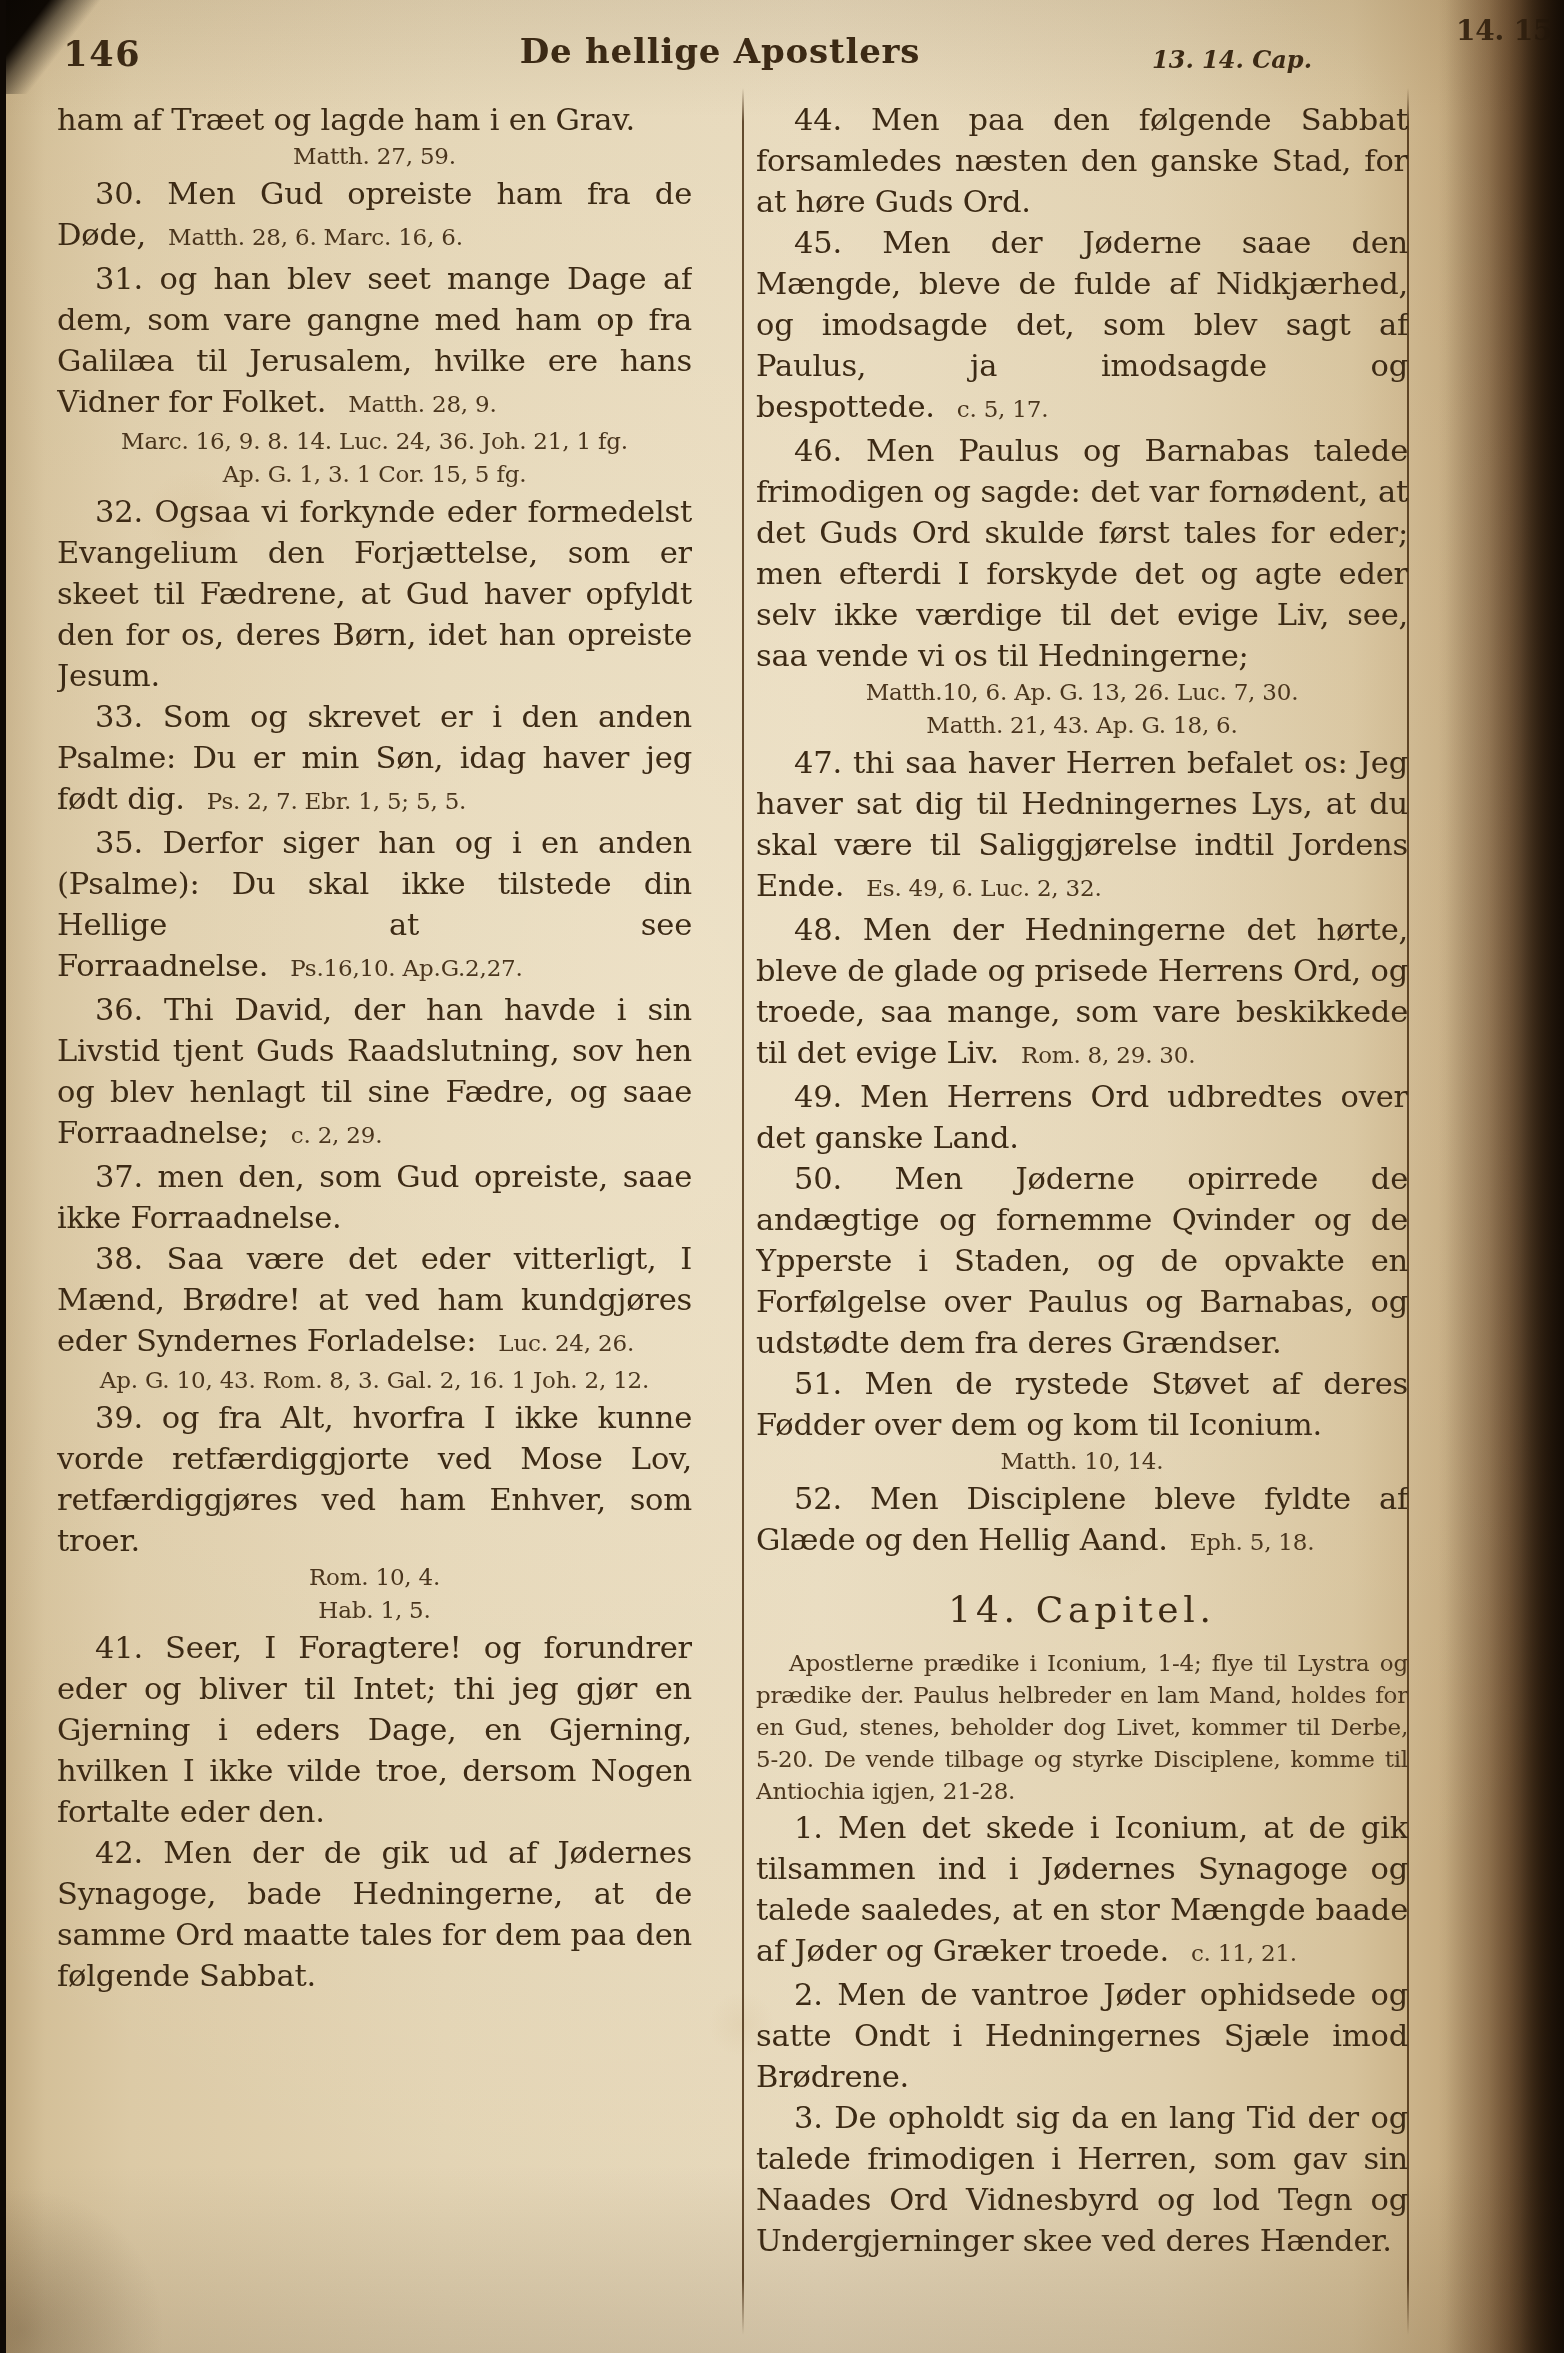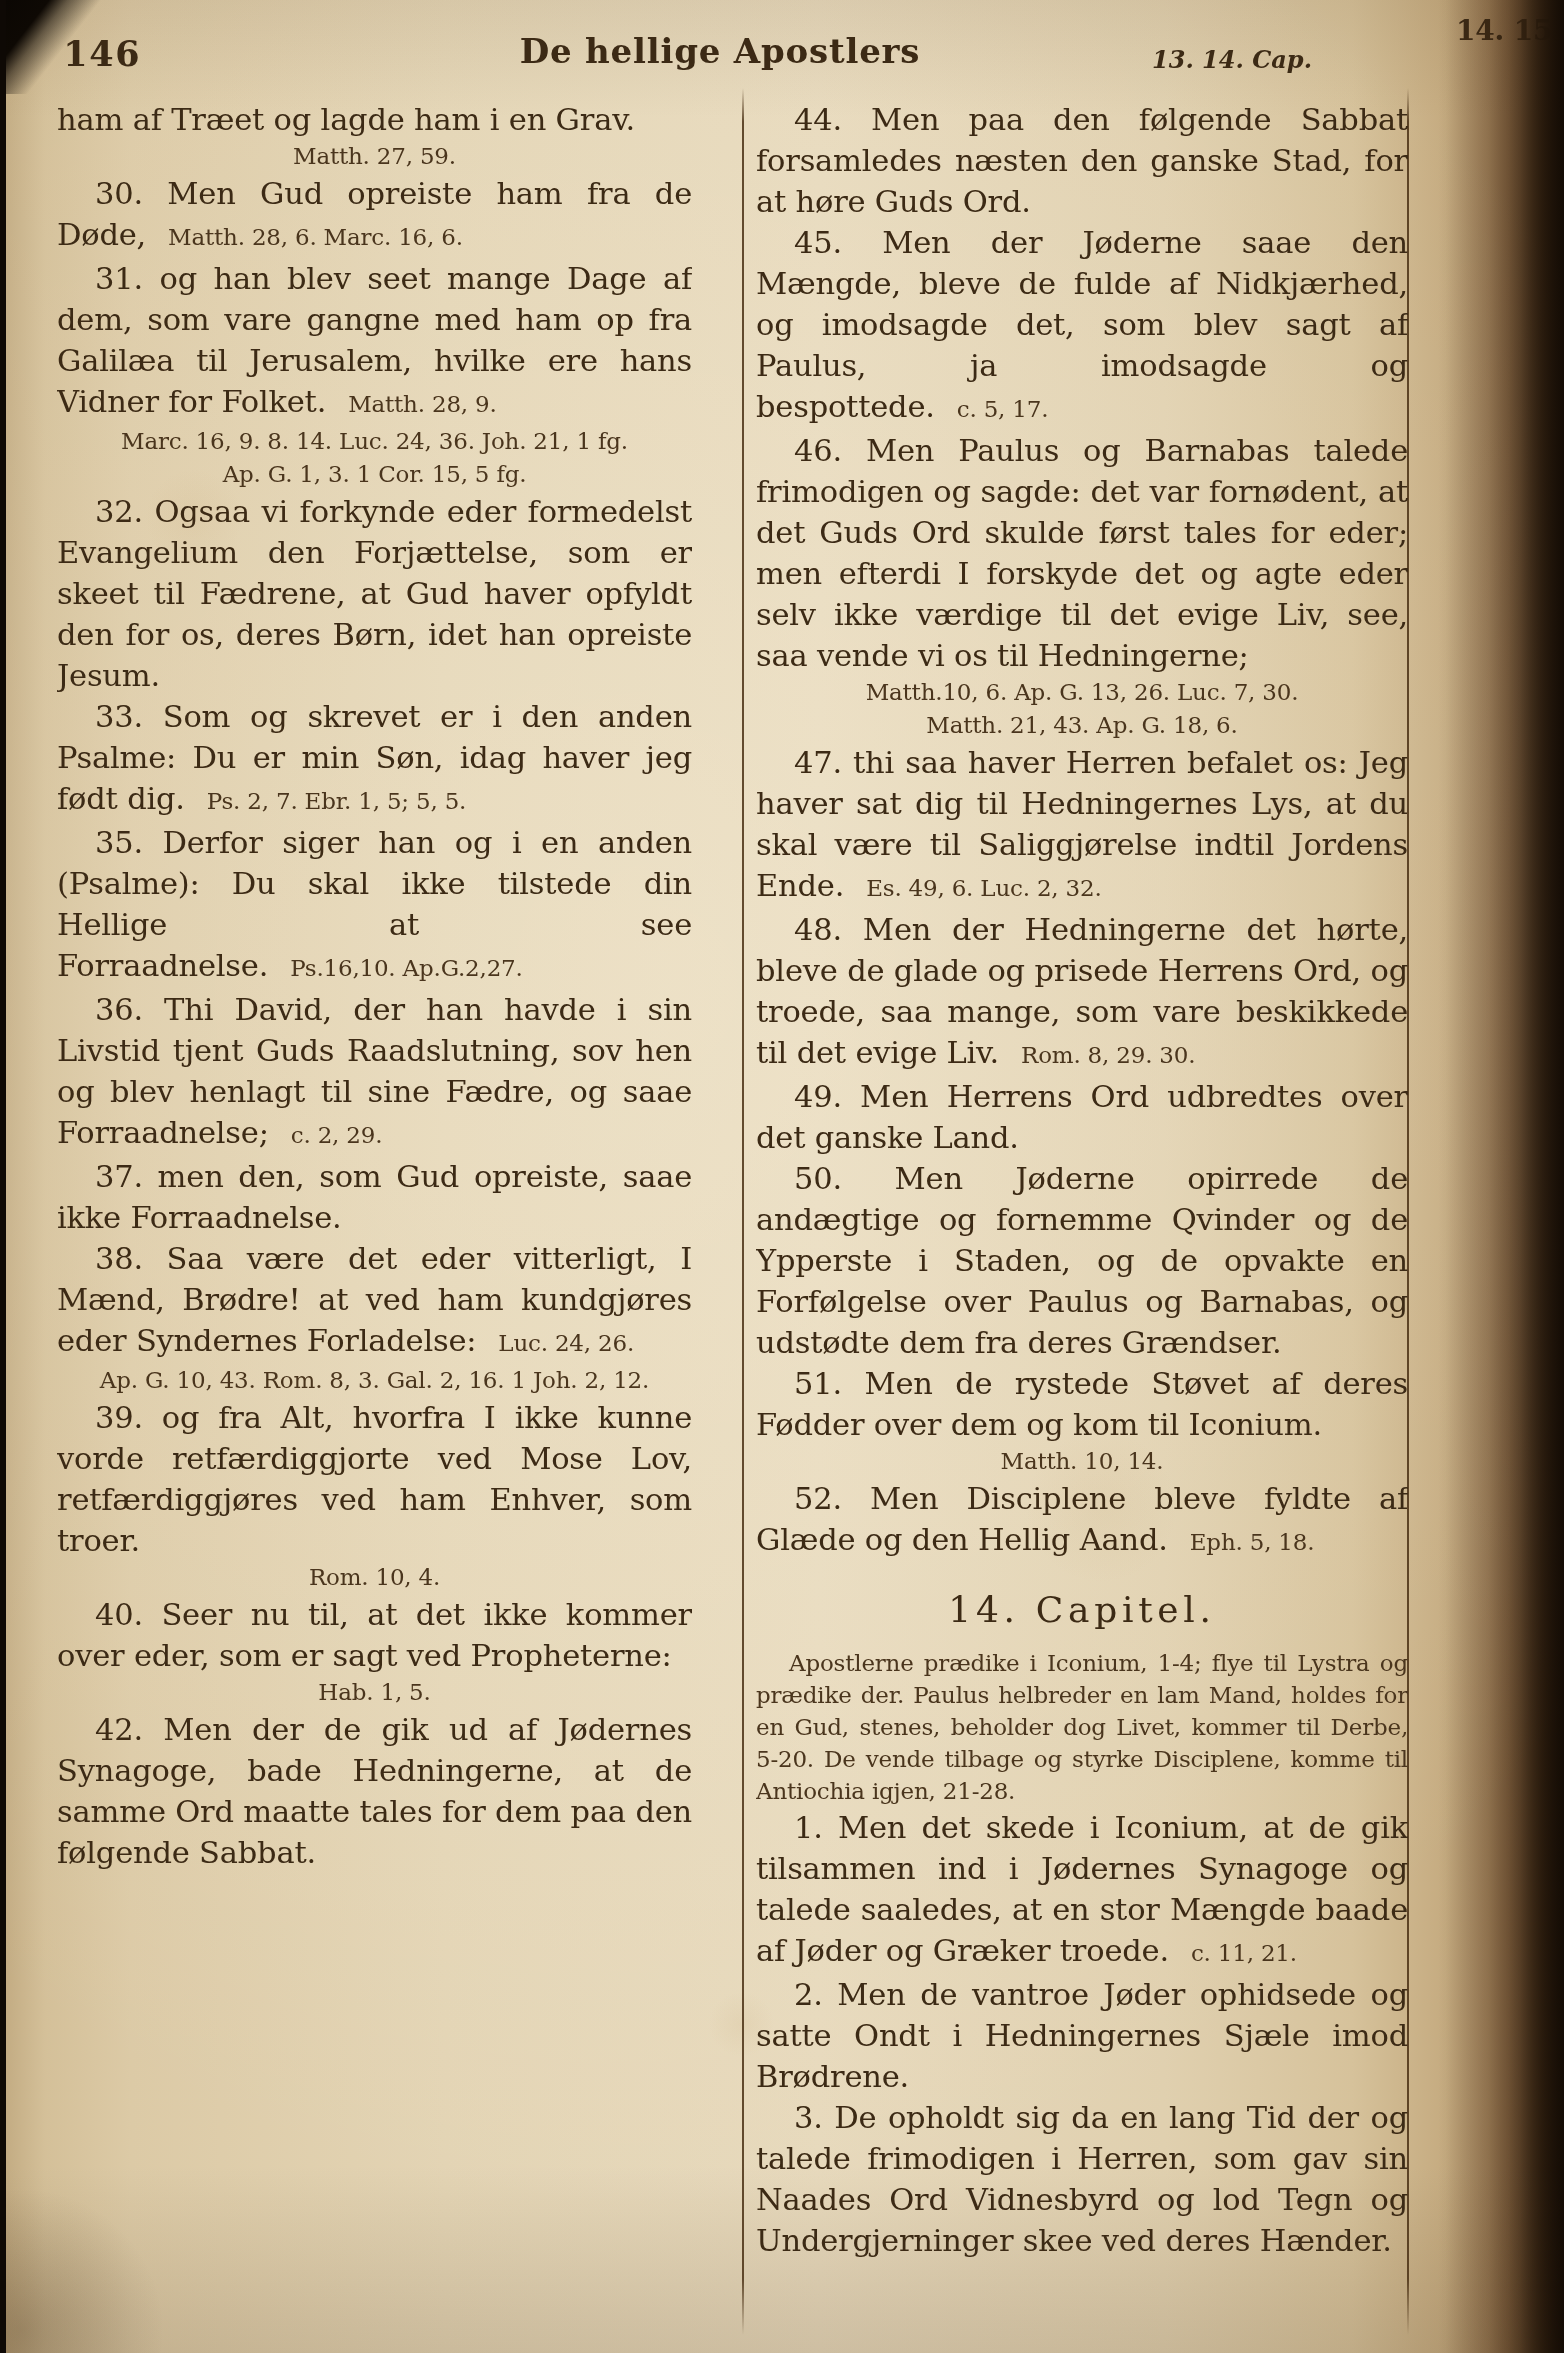--- a/index.html
+++ b/index.html
@@ -109,22 +109,22 @@
       <p class="block ref"><span class="vtext">Ap. G. 1, 3.   1 Cor. 15, 5 fg.</span></p>
       <p class="block verse"><span class="vtext">32. Ogsaa vi forkynde eder formedelst Evangelium den Forjættelse, som er skeet til Fædrene, at Gud haver opfyldt den for os, deres Børn, idet han opreiste Jesum.</span></p>
       <p class="block verse"><span class="vtext">33. Som og skrevet er i den anden Psalme: Du er min Søn, idag haver jeg født dig.</span><span class="vref">Ps. 2, 7.  Ebr. 1, 5;  5, 5.</span></p>
       <p class="block verse"><span class="vtext">35. Derfor siger han og i en anden (Psalme): Du skal ikke tilstede din Hellige at see Forraadnelse.</span><span class="vref">Ps.16,10. Ap.G.2,27.</span></p>
       <p class="block verse"><span class="vtext">36. Thi David, der han havde i sin Livstid tjent Guds Raadslutning, sov hen og blev henlagt til sine Fædre, og saae Forraadnelse;</span><span class="vref">c. 2, 29.</span></p>
       <p class="block verse"><span class="vtext">37. men den, som Gud opreiste, saae ikke Forraadnelse.</span></p>
       <p class="block verse"><span class="vtext">38. Saa være det eder vitterligt, I Mænd, Brødre! at ved ham kundgjøres eder Syndernes Forladelse:</span><span class="vref">Luc. 24, 26.</span></p>
       <p class="block ref"><span class="vtext">Ap. G. 10, 43.   Rom. 8, 3.  Gal. 2, 16.   1 Joh. 2, 12.</span></p>
       <p class="block verse"><span class="vtext">39. og fra Alt, hvorfra I ikke kunne vorde retfærdiggjorte ved Mose Lov, retfærdiggjøres ved ham Enhver, som troer.</span></p>
       <p class="block ref"><span class="vtext">Rom. 10, 4.</span></p>
-      <p class="block verse"><span class="vtext">40. Seer nu til, at det ikke kommer over eder, som er sagt ved Propheterne:</span></p>
       <p class="block ref"><span class="vtext">Hab. 1, 5.</span></p>
+      <p class="block verse"><span class="vtext">41. Seer, I Foragtere! og forundrer eder og bliver til Intet; thi jeg gjør en Gjerning i eders Dage, en Gjerning, hvilken I ikke vilde troe, dersom Nogen fortalte eder den.</span></p>
       <p class="block verse"><span class="vtext">42. Men der de gik ud af Jødernes Synagoge, bade Hedningerne, at de samme Ord maatte tales for dem paa den følgende Sabbat.</span></p>
     </section>
 
   <section class="col col-right">
 
   <p class="block verse"><span class="vtext">44. Men paa den følgende Sabbat forsamledes næsten den ganske Stad, for at høre Guds Ord.</span></p>
       <p class="block verse"><span class="vtext">45. Men der Jøderne saae den Mængde, bleve de fulde af Nidkjærhed, og imodsagde det, som blev sagt af Paulus, ja imodsagde og bespottede.</span><span class="vref">c. 5, 17.</span></p>
       <p class="block verse"><span class="vtext">46. Men Paulus og Barnabas talede frimodigen og sagde: det var fornødent, at det Guds Ord skulde først tales for eder; men efterdi I forskyde det og agte eder selv ikke værdige til det evige Liv, see, saa vende vi os til Hedningerne;</span></p>
       <p class="block ref"><span class="vtext">Matth.10, 6.   Ap. G. 13, 26.   Luc. 7, 30.</span></p>
       <p class="block ref"><span class="vtext">Matth. 21, 43.   Ap. G. 18, 6.</span></p>

